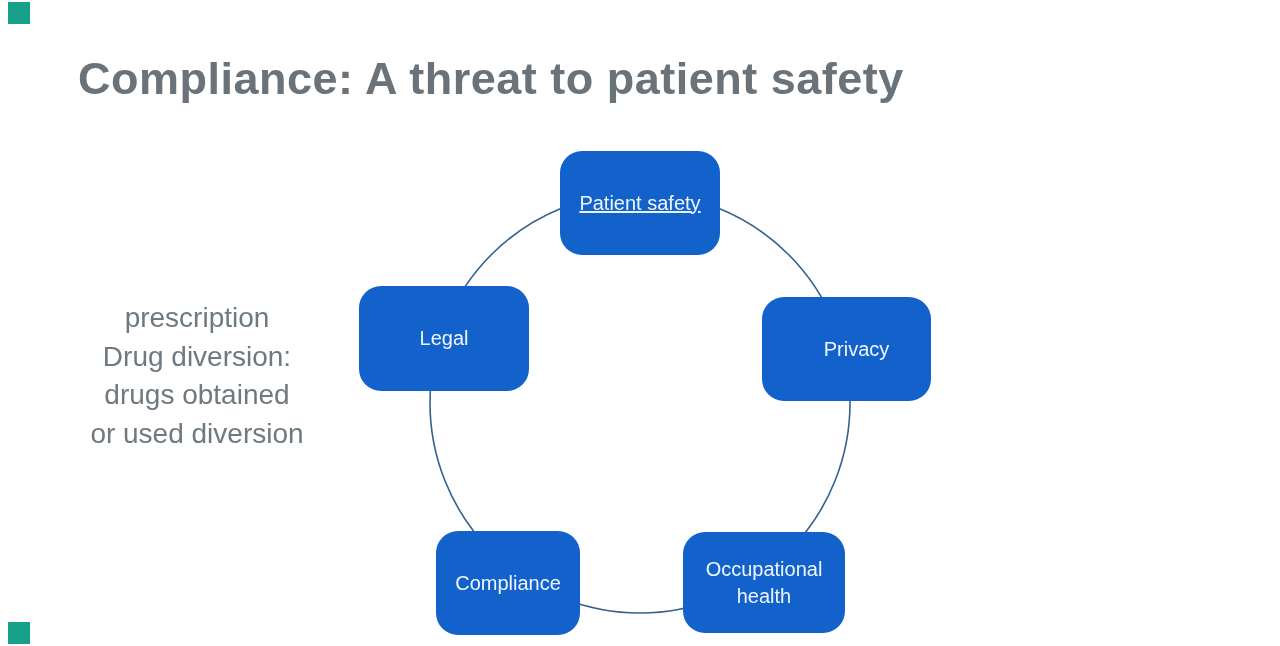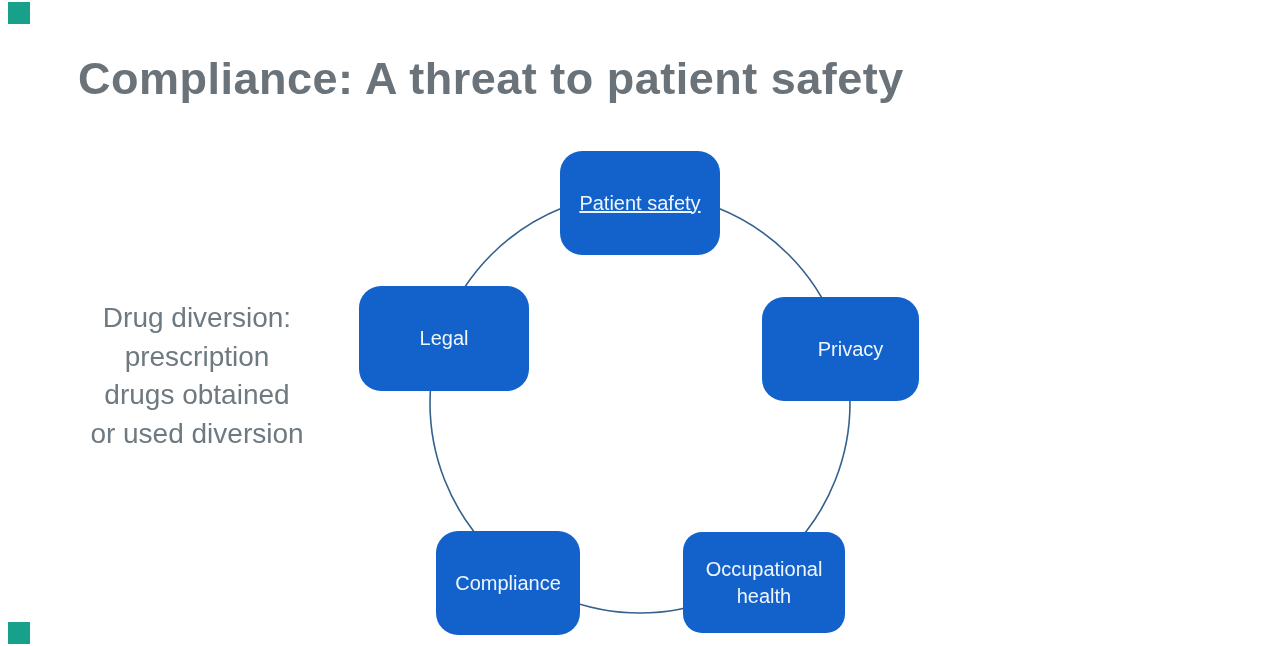--- a/index.html
+++ b/index.html
@@ -72,38 +72,38 @@
 </style>
 </head>
 <body>
 
 <div class="corner-square top-left"></div>
 <div class="corner-square bottom-left"></div>
 
 <h1 class="slide-title">Compliance: A threat to patient safety</h1>
 
 <div class="description">
+    <div>prescription</div>
     <div>Drug diversion:</div>
-    <div>prescription</div>
     <div>drugs obtained</div>
     <div>or used diversion</div>
   </div>
 
 <svg class="cycle-svg" viewBox="0 0 1280 646">
   <circle cx="640" cy="403" r="210" fill="none" stroke="#35618c" stroke-width="1.6"></circle>
 </svg>
 
 <div>
     <div class="node" style="left: 560px; top: 151px; width: 160px; height: 104px; text-decoration: underline;">
       <span>Patient safety</span>
     </div>
-    <div class="node" style="left: 762px; top: 297px; width: 157px; height: 104px; padding-left: 32px;">
+    <div class="node" style="left: 762px; top: 297px; width: 169px; height: 104px; padding-left: 32px;">
       <span>Privacy</span>
     </div>
-    <div class="node" style="left: 683px; top: 532px; width: 162px; height: 101px; border-radius: 19px;">
+    <div class="node" style="left: 683px; top: 532px; width: 162px; height: 101px;">
       <span>Occupational health</span>
     </div>
     <div class="node" style="left: 436px; top: 531px; width: 144px; height: 104px;">
       <span>Compliance</span>
     </div>
     <div class="node" style="left: 359px; top: 286px; width: 170px; height: 105px; text-align: right;">
       <span>Legal</span>
     </div>
   </div>
 

